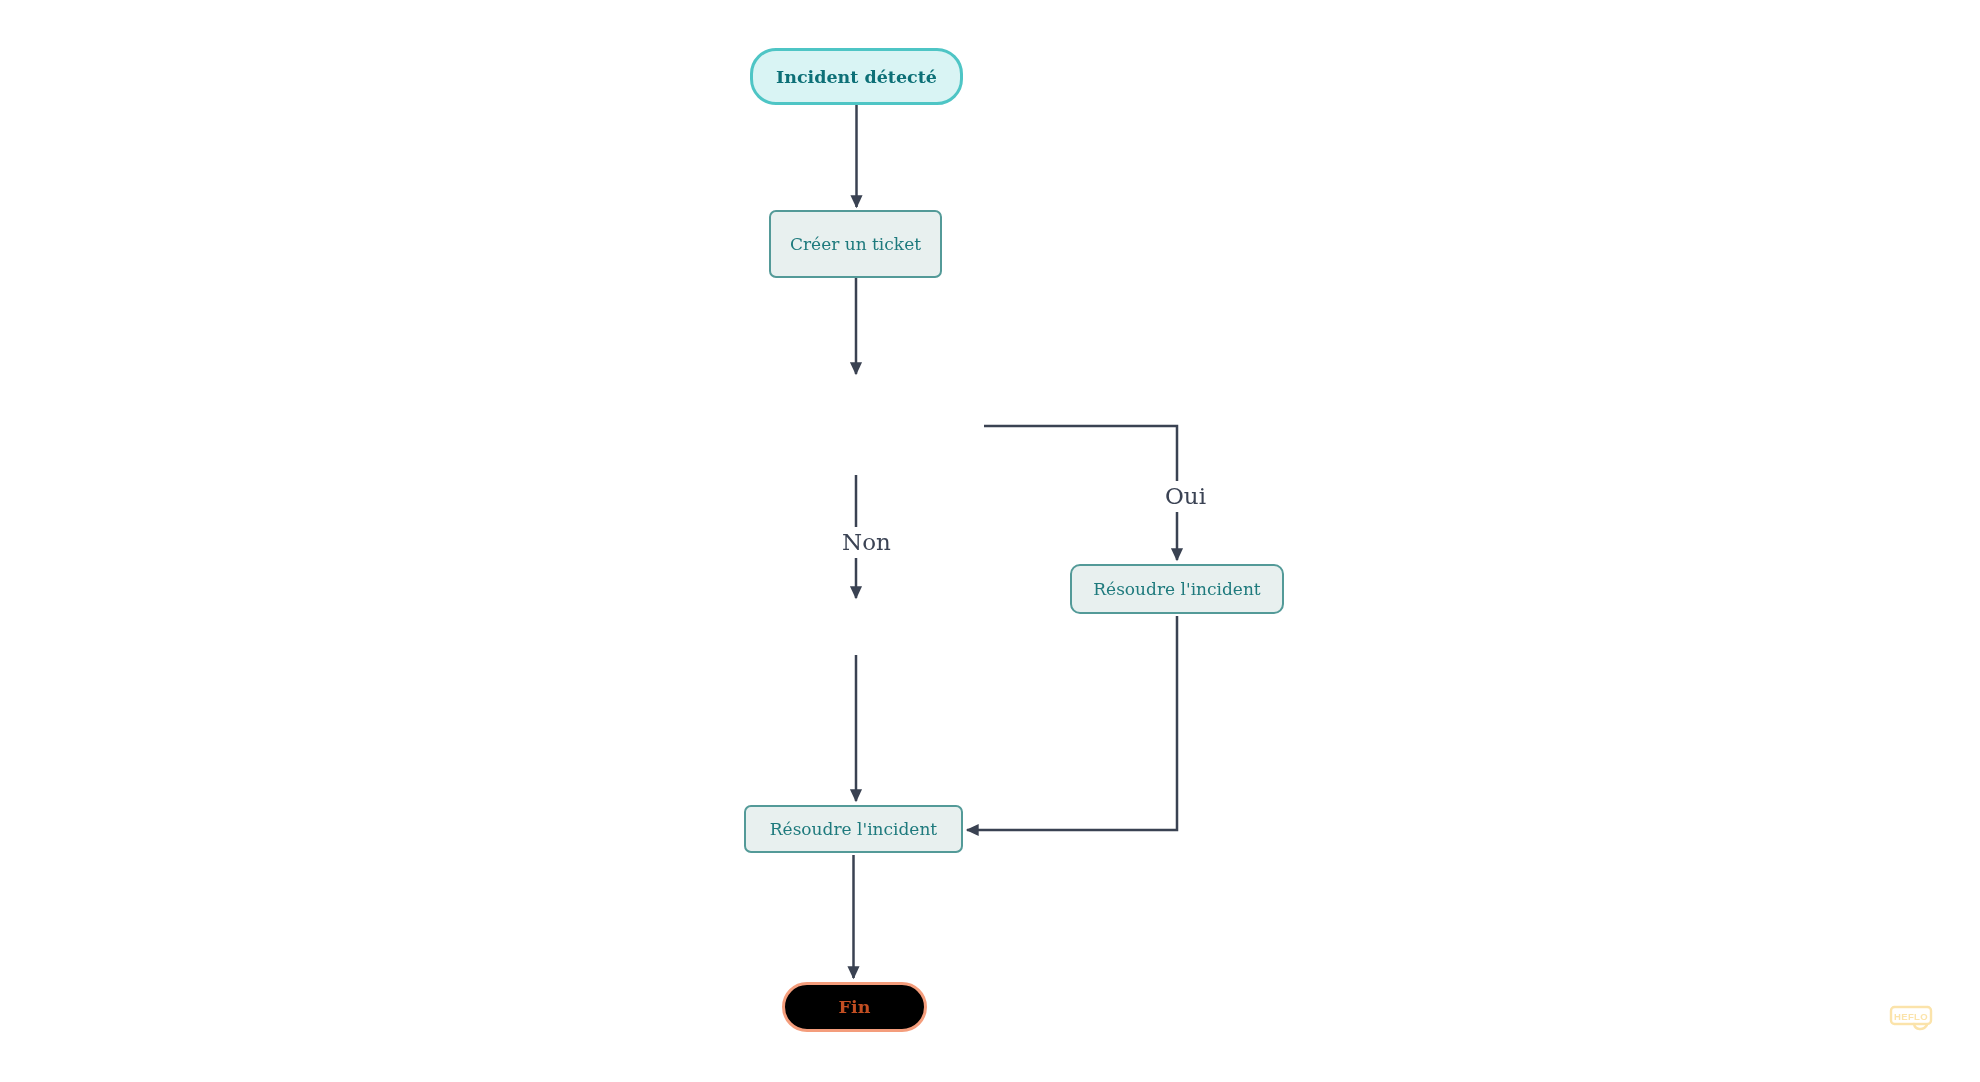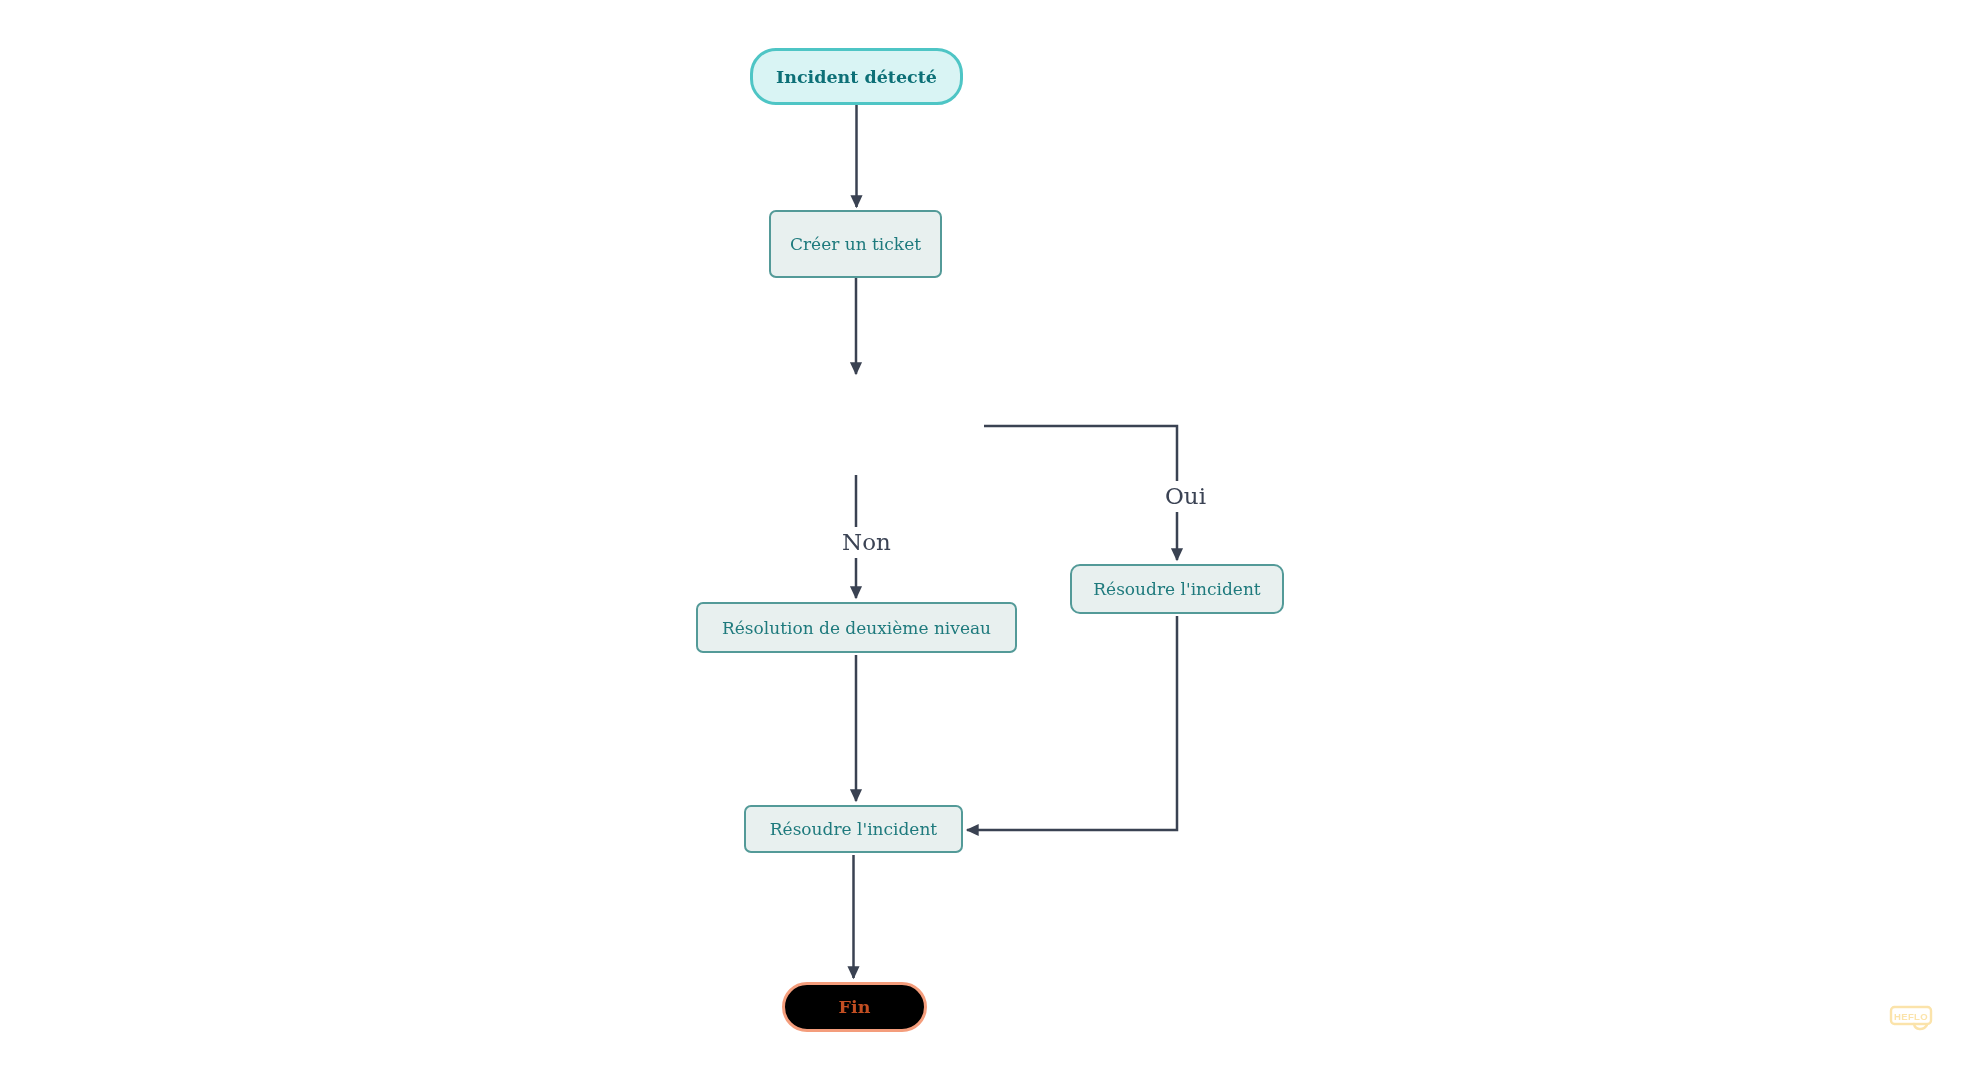--- a/index.html
+++ b/index.html
@@ -73,23 +73,20 @@
 
   <div class="node node-task node-task-create">
     <span>Créer un ticket</span>
   </div>
 
 
   <div class="node node-task node-task-resolve">
     <span>Résoudre l'incident</span>
   </div>
 
-  <div class="node node-task node-task-second">
-    <span>Résolution de deuxième niveau</span>
-  </div>
 
   <div class="node node-task node-task-close">
     <span>Résoudre l'incident</span>
   </div>
 
   <div class="node node-end">
     <span>Fin</span>
   </div>
 
   <div class="edge-label edge-label-oui">Oui</div>

